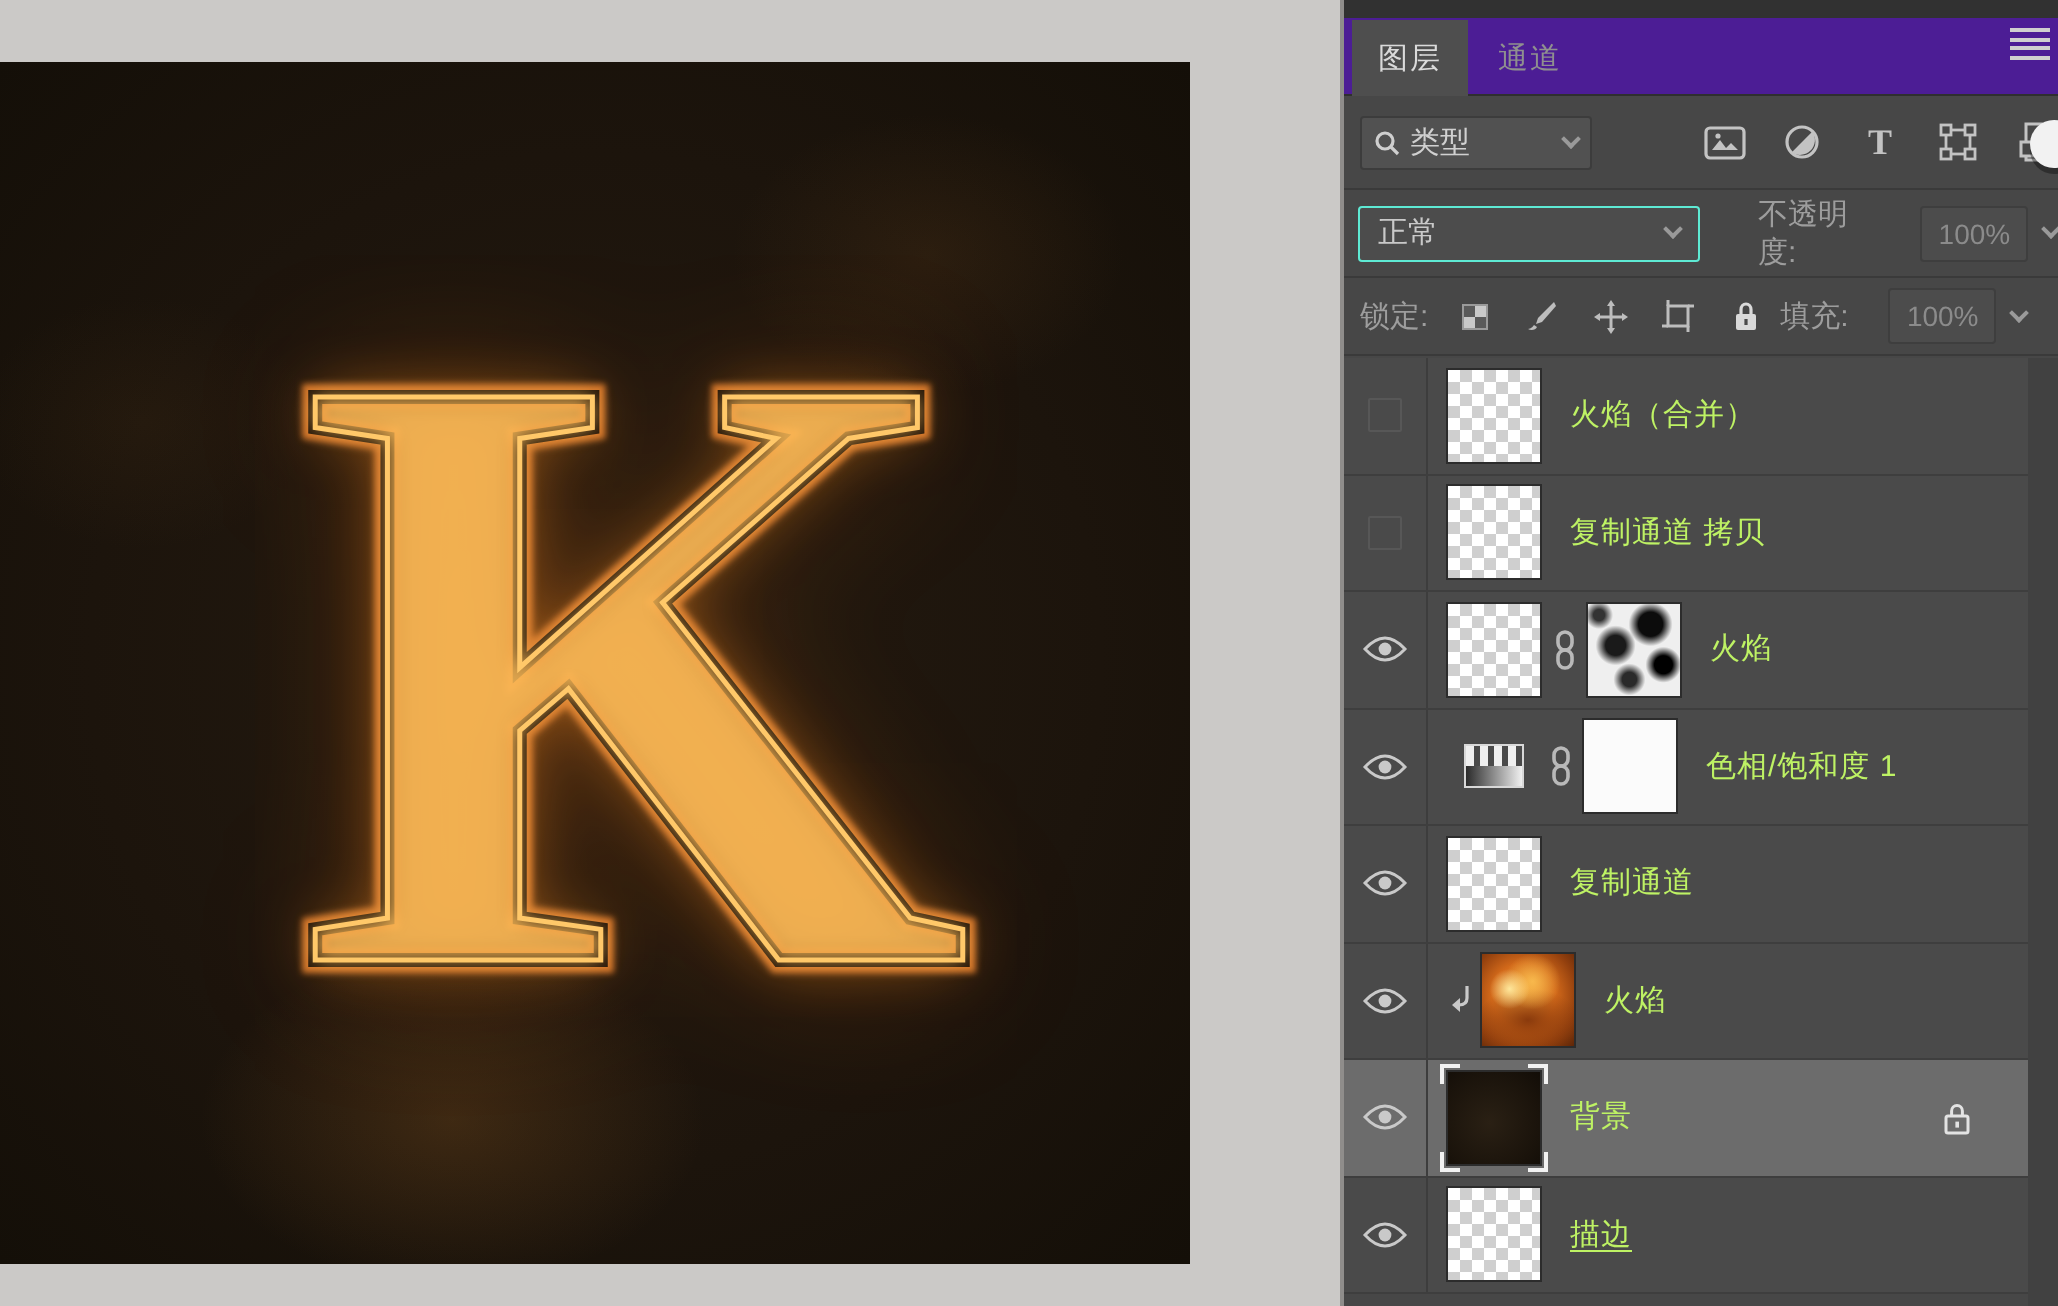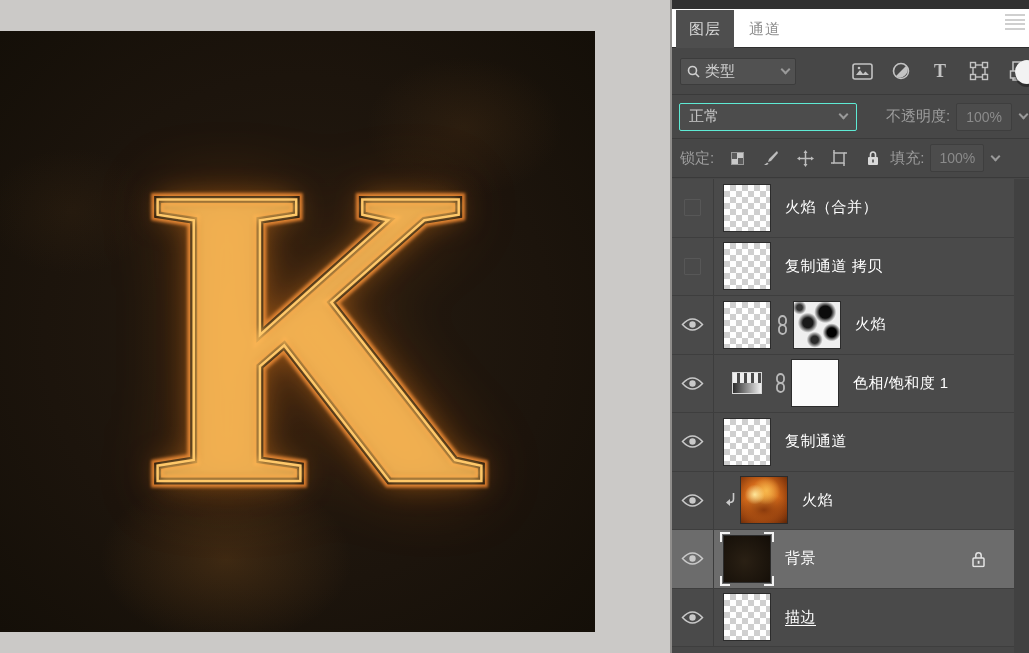--- a/index.html
+++ b/index.html
@@ -29,21 +29,21 @@
   .k-mid   { -webkit-text-stroke:7px #221408; }
   .k-front { -webkit-text-stroke:2.5px #ffc869;
              text-shadow:0 0 10px rgba(255,190,90,.85); }
 
   
   .panel {
     position:absolute; left:670px; top:0; width:359px; height:653px;
     background:#474747; border-left:2px solid #8f8d8b; color:#d4d4d4;
   }
   
-  .tab-bar { position:relative; height:48px; background:#ffffff; border-bottom:1px solid #2f2f2f; }
+  .tab-bar { position:relative; height:48px; background:#4c1d95; border-bottom:1px solid #2f2f2f; }
   .tab-bar::before { content:""; position:absolute; left:0; top:0; right:0; height:9px; background:#313131; }
   .tab { position:absolute; top:10px; height:38px; padding:0 13px; display:flex; align-items:center;
          font-size:15px; letter-spacing:1px; }
   .tab.active { left:4px; background:#4e4e4e; color:#dadada; }
   .tab.inactive { left:64px; color:#8f8f8f; }
   .panel-menu { position:absolute; right:4px; top:14px; width:20px; height:16px; display:flex;
                 flex-direction:column; justify-content:space-between; cursor:pointer; }
   .panel-menu span { display:block; height:2px; background:#cfcfcf; }
 
   
@@ -59,21 +59,21 @@
   .f-ic { width:22px; height:20px; display:flex; align-items:center; justify-content:center; color:#c3c3c3; }
   .toggle-dot { position:absolute; right:-10px; top:12px; width:24px; height:24px; border-radius:50%;
                 background:#f2f2f2; box-shadow:0 3px 0 rgba(0,0,0,.35); }
 
   
   .blend-row { position:relative; height:44px; border-bottom:1px solid #3a3a3a; display:flex; align-items:center; }
   .mode-select { margin-left:7px; width:178px; height:28px; background:#4c4c4c; border:1px solid #5eead4;
                  border-radius:2px; display:flex; align-items:center; padding:0 9px; font-size:15px; color:#c9c9c9; }
   .mode-select .lbl { flex:1; }
   .dim-label { font-size:15px; color:#9d9d9d; margin-left:29px; }
-  .val-box { margin-left:6px; width:56px; height:28px; background:#4c4c4c; border:1px solid #3e3e3e;
+  .val-box { margin-left:20px; width:56px; height:28px; background:#4c4c4c; border:1px solid #3e3e3e;
              border-radius:2px; display:flex; align-items:center; justify-content:center;
              font-size:14px; color:#8b8b8b; }
   .val-chev { margin-left:8px; }
 
   
   .lock-row { position:relative; height:39px; border-bottom:1px solid #3a3a3a; display:flex; align-items:center; }
   .lock-row .dim-label { margin-left:8px; }
   .l-icons { display:flex; align-items:center; gap:16px; margin-left:14px; }
   .l-ic { width:18px; height:18px; display:flex; align-items:center; justify-content:center; color:#bdbdbd; }
   .checker-ic { width:13px; height:13px;
@@ -119,21 +119,21 @@
   }
   .thumb.dark-bg {
     background:radial-gradient(ellipse at 45% 55%, #2a2014 0%, #1a130b 70%, #120d07 100%);
   }
   .thumb.small-adj { width:30px; height:22px; margin-left:18px; border:1px solid #d8d8d8; background:#e8e8e8; position:relative; overflow:hidden; }
   .thumb.small-adj::before { content:""; position:absolute; left:0; top:0; right:0; height:50%;
     background:repeating-linear-gradient(90deg,#efefef 0 4px,#4a4a4a 4px 7px); }
   .thumb.small-adj::after { content:""; position:absolute; left:0; bottom:0; right:0; height:50%;
     background:linear-gradient(90deg,#2b2b2b,#f0f0f0); }
   .chain { width:12px; margin:0 5px; flex:none; display:flex; align-items:center; justify-content:center; }
-  .layer-name { font-size:15px; color:#ffffff; margin-left:14px; letter-spacing:.5px; white-space:nowrap; }
+  .layer-name { font-size:15px; color:#bef264; margin-left:14px; letter-spacing:.5px; white-space:nowrap; }
   .layer-name.underlined { text-decoration:underline; text-underline-offset:3px; }
   .clip-arrow { width:14px; height:16px; margin-left:9px; flex:none; }
   .row-lock { position:absolute; right:28px; top:50%; transform:translateY(-50%); }
   .sel-thumb-wrap { position:relative; margin-left:9px; flex:none; }
   .sel-thumb-wrap .thumb { margin-left:0; }
   .corner { position:absolute; width:10px; height:10px; border-color:#f2f2f2; border-style:solid; border-width:0; }
   .c-tl { left:-3px; top:-3px; border-left-width:2px; border-top-width:2px; }
   .c-tr { right:-3px; top:-3px; border-right-width:2px; border-top-width:2px; }
   .c-bl { left:-3px; bottom:-3px; border-left-width:2px; border-bottom-width:2px; }
   .c-br { right:-3px; bottom:-3px; border-right-width:2px; border-bottom-width:2px; }

